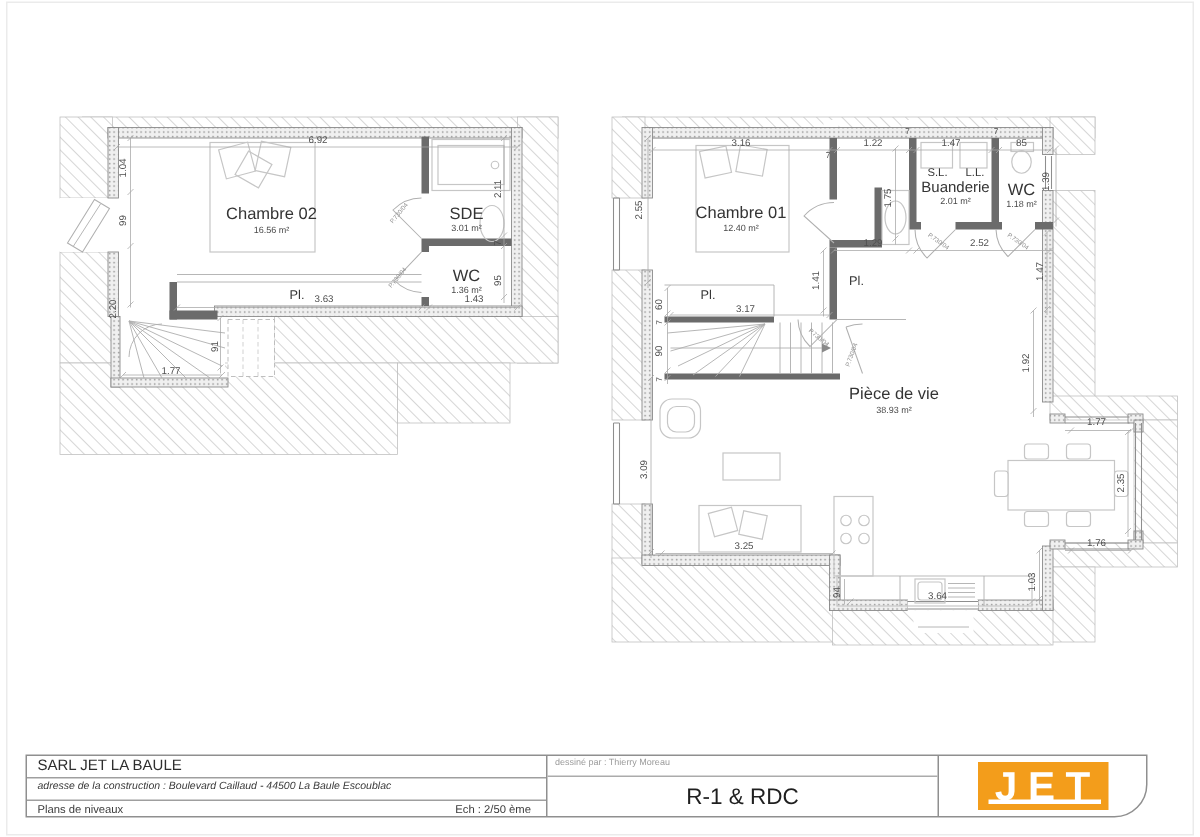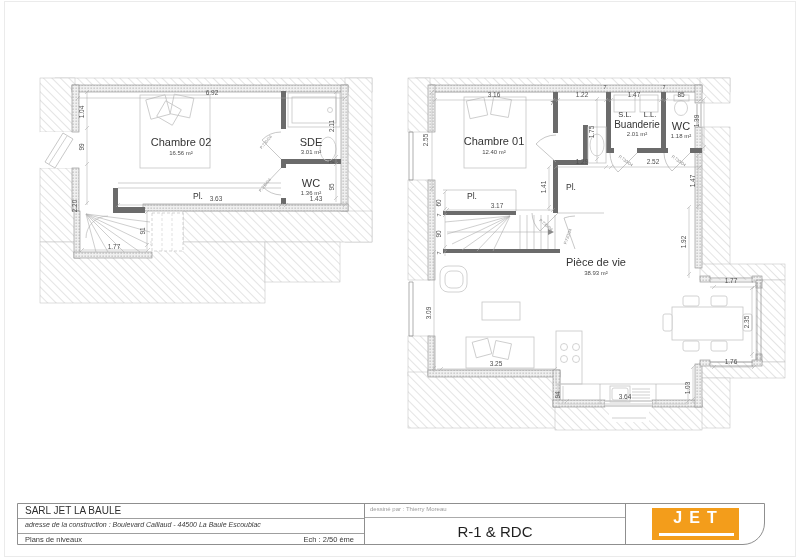--- a/index.html
+++ b/index.html
@@ -42,21 +42,21 @@
            font-size:7.5px;color:#3a3a3a;padding:0 10px 0 7px;}
   .tb-mid{width:260px;border-right:1px solid #8f8f8f;display:flex;flex-direction:column;}
   .tb-drawnby{height:11px;border-bottom:1px solid #ababab;font-size:6px;color:#9b9b9b;
               padding:2px 0 0 5px;white-space:nowrap;}
   .tb-sheet{flex:1;display:flex;align-items:center;justify-content:center;
             font-size:15px;font-weight:normal;color:#1f1f1f;}
   .tb-right{flex:1;display:flex;align-items:center;justify-content:center;
             border-radius:0 0 21px 0;}
   #jet-logo{position:relative;width:87px;height:32px;display:flex;align-items:flex-start;
             justify-content:center;}
-  #jet-logo .jet-text{color:#fff;font-weight:bold;font-size:16px;letter-spacing:7px;
+  #jet-logo .jet-text{color:#fff;font-weight:bold;font-size:27px;letter-spacing:7px;
             padding-left:7px;margin-top:1px;}
   #jet-logo .jet-bar{position:absolute;left:7px;right:5px;bottom:4px;height:3px;background:#fff;}
 </style>
 </head>
 <body>
 
 <div id="page">
   <div id="page-frame"></div>
 
   <svg style="left:30px;top:70px" width="355" height="243" viewBox="30 70 355 243">

